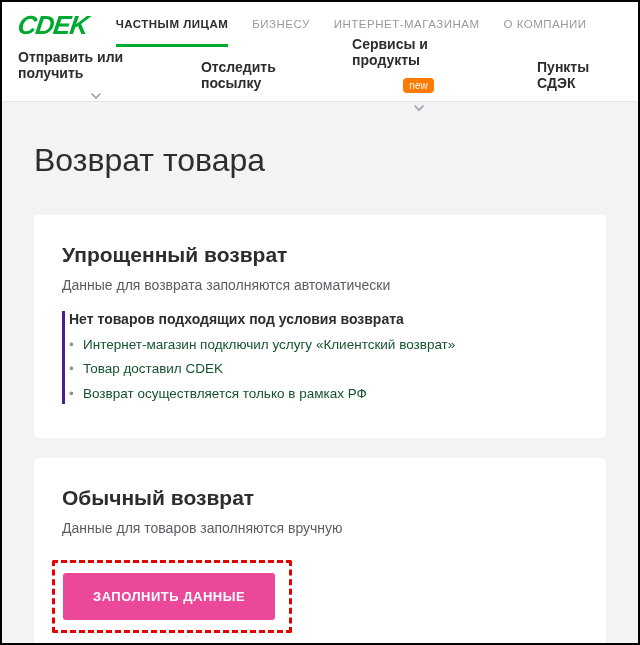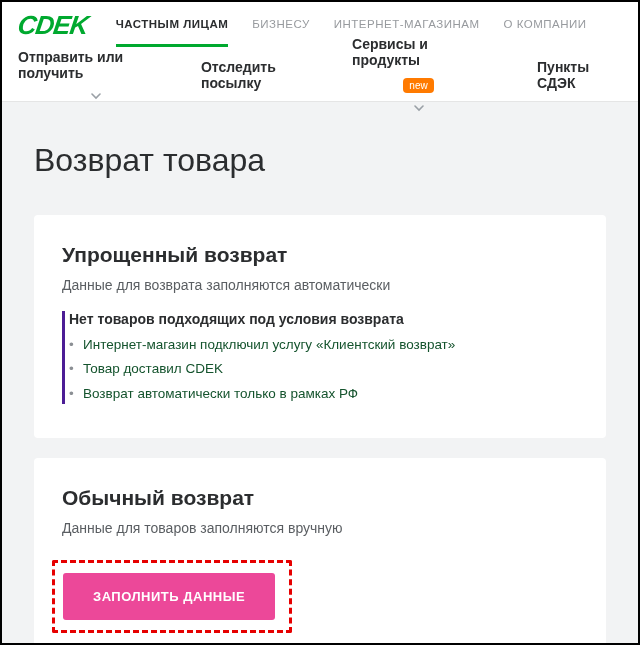--- a/index.html
+++ b/index.html
@@ -195,21 +195,21 @@
   <h1 class="page-title">Возврат товара</h1>
 
   <div class="card">
     <div class="card-title">Упрощенный возврат</div>
     <div class="card-subtitle">Данные для возврата заполняются автоматически</div>
     <div class="note-block">
       <div class="note-heading">Нет товаров подходящих под условия возврата</div>
       <ul class="note-list">
         <li>Интернет-магазин подключил услугу «Клиентский возврат»</li>
         <li>Товар доставил CDEK</li>
-        <li>Возврат автоматически только в рамках РФ</li>
+        <li>Возврат осуществляется только в рамках РФ</li>
       </ul>
     </div>
   </div>
 
   <div class="card">
     <div class="card-title">Обычный возврат</div>
     <div class="card-subtitle">Данные для товаров заполняются вручную</div>
     <div class="highlight-wrap">
       <button class="btn-primary">ЗАПОЛНИТЬ ДАННЫЕ</button>
     </div>

